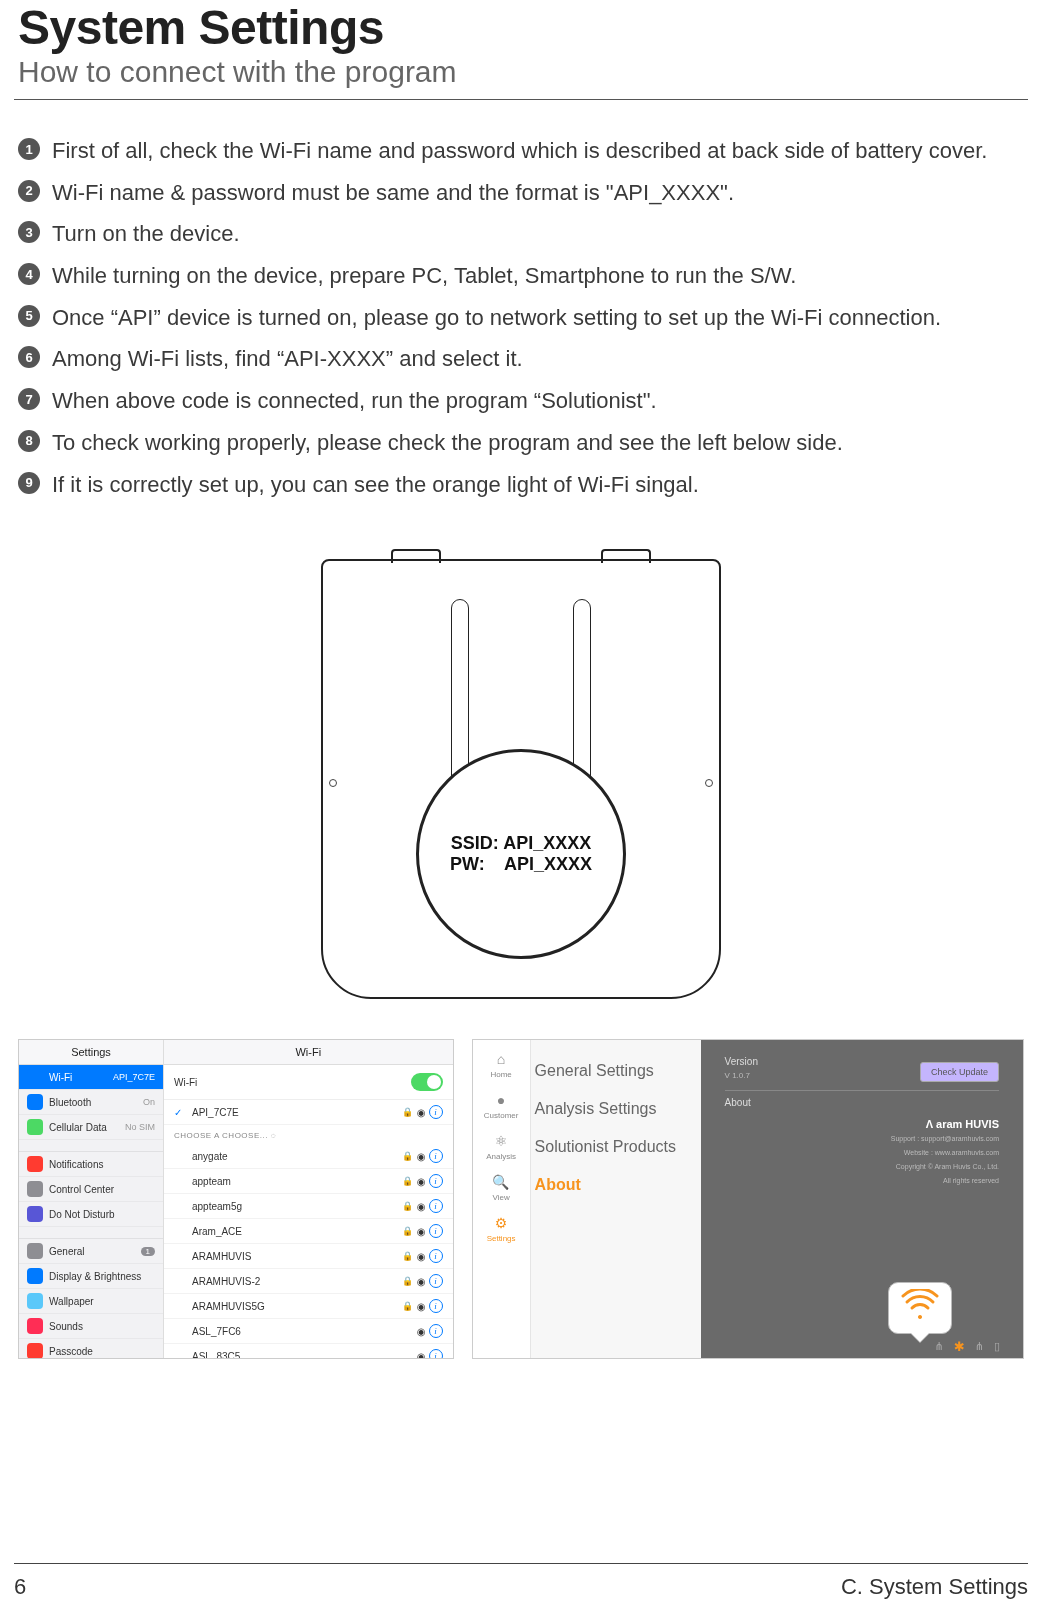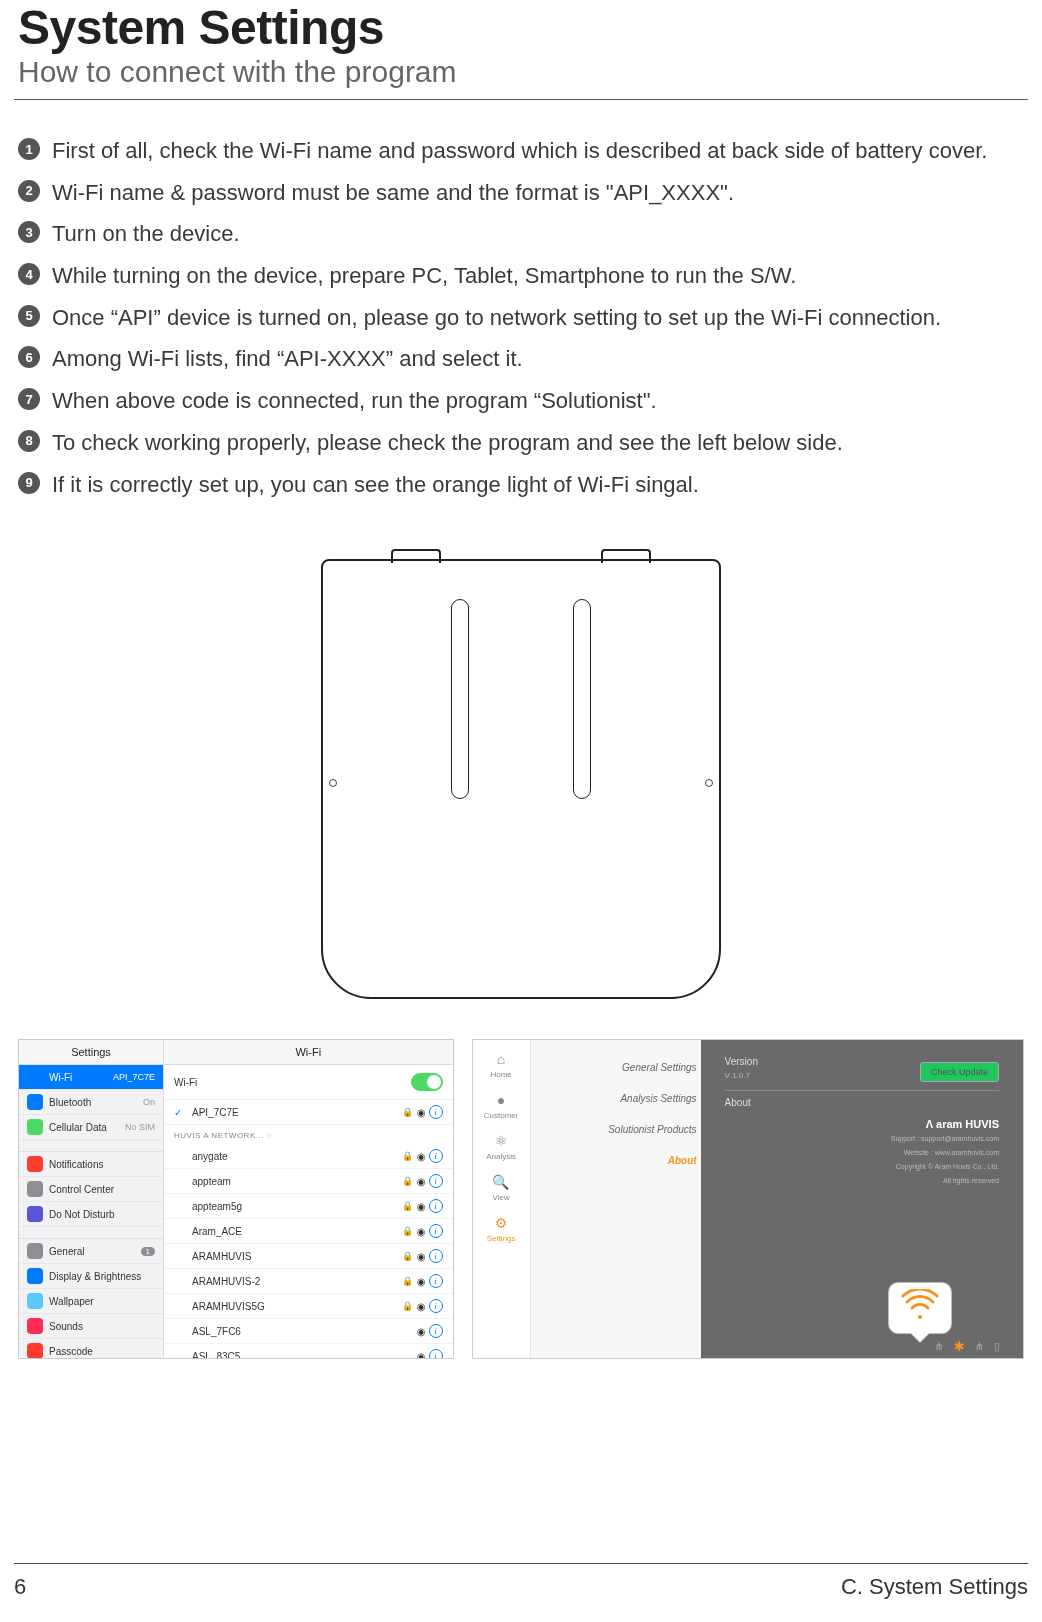--- a/index.html
+++ b/index.html
@@ -258,42 +258,41 @@
       width: 18px; height: 18px;
       display: flex; align-items: center; justify-content: center;
       font-size: 14px;
     }
     .app-mid {
       width: 170px;
       background: #f7f7f7;
       padding: 12px 0;
     }
     .mid-link {
-      text-align: right;
+      text-align: left;
       padding: 10px 4px;
-      font-size: 10px;
+      font-size: 16px;
       color: #666;
-      font-style: italic;
     }
     .mid-link.act { color: #f7941e; font-weight: 600; }
     .app-body {
       flex: 1;
       background: #6a6a6a;
       color: #fff;
       padding: 10px 24px;
       font-size: 9px;
     }
     .body-sec {
       border-bottom: 1px solid #888;
       padding: 6px 0 10px;
     }
     .body-hd { font-size: 10px; margin-bottom: 4px; color: #ddd; }
     .body-sub { color: #bbb; font-size: 8px; }
     .btn-update {
-      background: #22c55e;
+      background: #c4b5fd;
       color: #555;
       border: 1px solid #aaa;
       border-radius: 3px;
       padding: 4px 10px;
       font-size: 9px;
       float: right;
       margin-top: -18px;
     }
     .chk-row {
       text-align: right;
@@ -417,20 +416,24 @@
 
 <div class="device-diagram">
   <div class="cover">
     <div class="cover-tab left"></div>
     <div class="cover-tab right"></div>
     <div class="cover-outline"></div>
     <div class="vent left"></div>
     <div class="vent right"></div>
     <div class="screw left"></div>
     <div class="screw right"></div>
+    <div class="ssid-circle">
+      <div class="ssid-line">SSID: API_XXXX</div>
+      <div class="ssid-line">PW:    API_XXXX</div>
+    </div>
   </div>
 </div>
 
 <div class="screenshots">
 
   <div class="ss ss-left">
     <div class="ss-sidebar">
       <div class="ss-head">Settings</div>
       <div id="sb">
           <div class="sb-item sel">
@@ -494,21 +497,21 @@
       <div class="net-row">
         <span class="net-check">✓</span>
         <span class="net-name">API_7C7E</span>
         <span class="net-icn">
           <span class="lock">🔒</span>
           <span class="wifi-ic">◉</span>
           <span class="info-ic">i</span>
         </span>
       </div>
       <div class="choose-hdr">
-        <span>HUVIS A NETWORK...</span> <span>◌</span>
+        <span>CHOOSE A CHOOSE...</span> <span>◌</span>
       </div>
       <div id="nets">
           <div class="net-row">
             <span class="net-check"></span>
             <span class="net-name">anygate</span>
             <span class="net-icn">
               <span class="lock">🔒</span>
               <span class="wifi-ic">◉</span>
               <span class="info-ic">i</span>
             </span>

